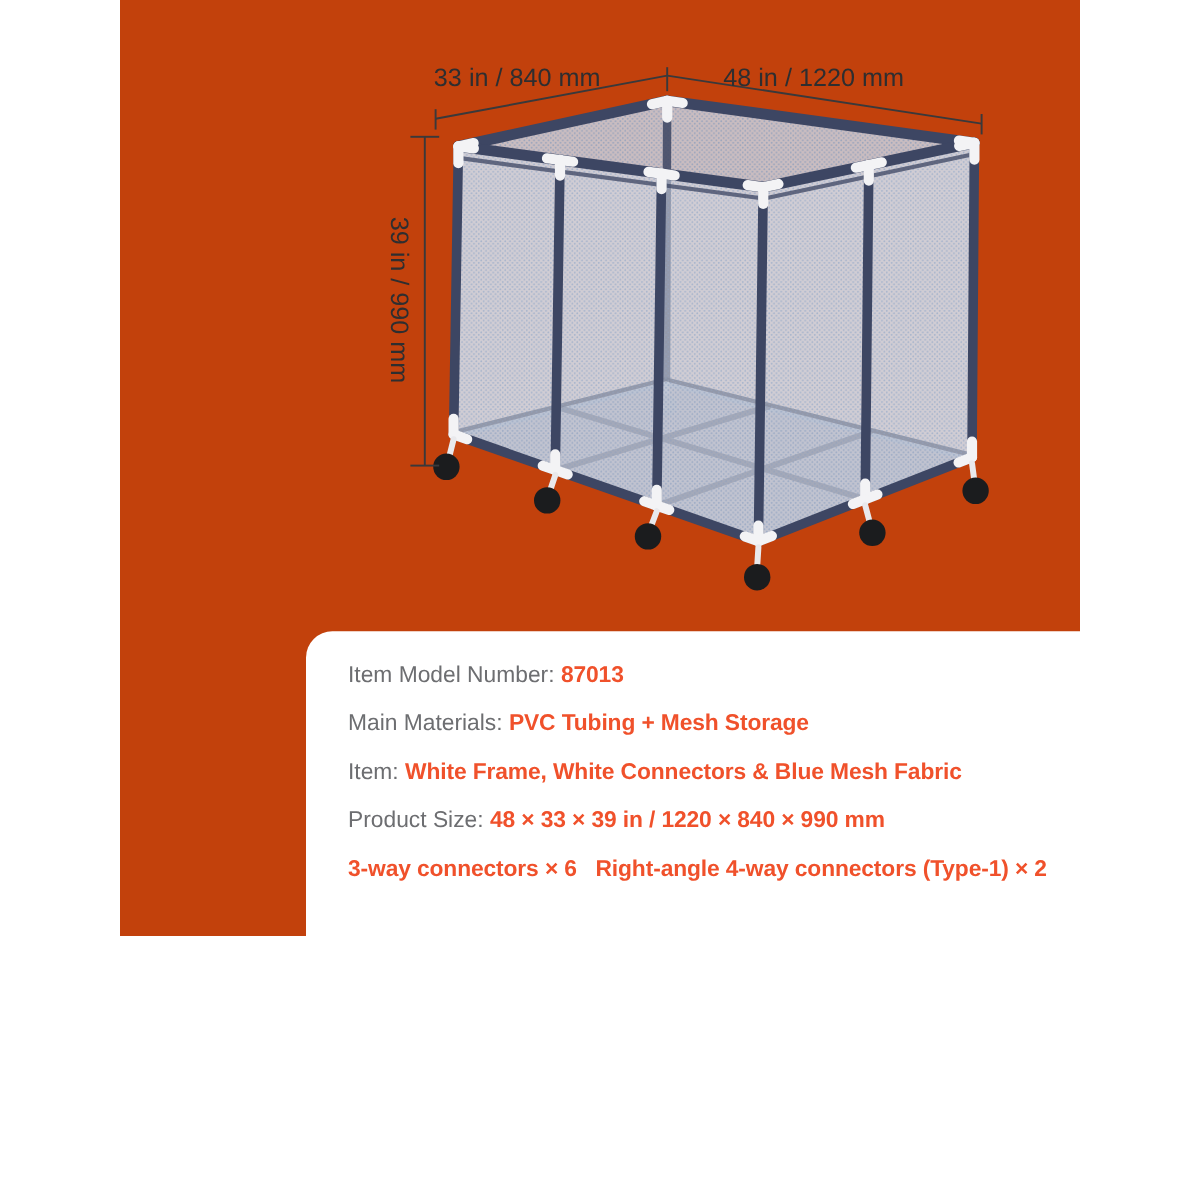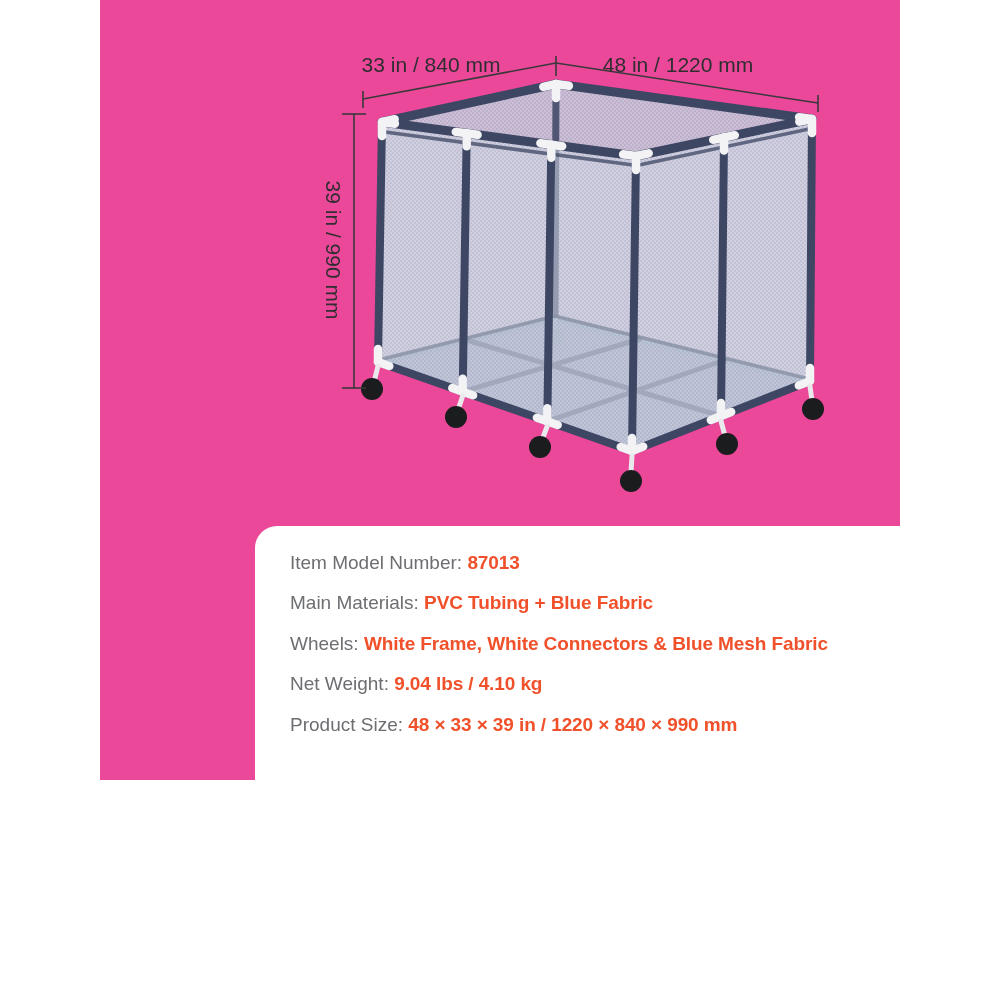--- a/index.html
+++ b/index.html
@@ -1,18 +1,18 @@
 <!DOCTYPE html>
 <html><head>
 <meta charset="utf-8">
 <style>
   html,body{margin:0;padding:0;}
   body{width:1000px;height:1000px;font-family:"Liberation Sans",sans-serif;background:#ffffff;}
   .page{position:relative;width:1000px;height:1000px;background:#ffffff;overflow:hidden;}
-  .panel{position:absolute;left:100px;top:0;width:800px;height:780px;background:#ec4899;}
+  .panel{position:absolute;left:100px;top:0;width:800px;height:780px;background:#c2410c;}
   .product-svg{position:absolute;left:0;top:0;width:1000px;height:520px;}
   .spec-card{
     position:absolute;left:155px;top:526px;width:690px;height:466px;
     background:#ffffff;border-radius:22px;box-sizing:border-box;
     padding:17px 20px 0 35px;
   }
   .spec-row{font-size:19px;line-height:40.4px;white-space:pre;}
   .spec-label{color:#6d6e71;}
   .spec-value{color:#f0512b;font-weight:bold;letter-spacing:-0.1px;}
   .dim-text{font-size:21px;fill:#2e2e30;}
@@ -175,20 +175,20 @@
         <line x1="242" y1="114" x2="266" y2="114"></line>
         <line x1="242" y1="388" x2="266" y2="388"></line>
       </g>
       <text class="dim-text" x="331" y="72" text-anchor="middle">33 in / 840 mm</text>
       <text class="dim-text" x="578" y="72" text-anchor="middle">48 in / 1220 mm</text>
       <text class="dim-text" x="233" y="257" text-anchor="middle" transform="rotate(90 233 250)">39 in / 990 mm</text>
     </svg>
 
     <div class="spec-card">
       <div class="spec-row"><span class="spec-label">Item Model Number: </span><span class="spec-value">87013</span></div>
-      <div class="spec-row"><span class="spec-label">Main Materials: </span><span class="spec-value">PVC Tubing + Blue Fabric</span></div>
-      <div class="spec-row"><span class="spec-label">Wheels: </span><span class="spec-value">White Frame, White Connectors &amp; Blue Mesh Fabric</span></div>
-      <div class="spec-row"><span class="spec-label">Net Weight: </span><span class="spec-value">9.04 lbs / 4.10 kg</span></div>
+      <div class="spec-row"><span class="spec-label">Main Materials: </span><span class="spec-value">PVC Tubing + Mesh Storage</span></div>
+      <div class="spec-row"><span class="spec-label">Item: </span><span class="spec-value">White Frame, White Connectors &amp; Blue Mesh Fabric</span></div>
       <div class="spec-row"><span class="spec-label">Product Size: </span><span class="spec-value">48 × 33 × 39 in / 1220 × 840 × 990 mm</span></div>
+      <div class="spec-row"><span class="spec-label"></span><span class="spec-value">3-way connectors × 6   Right-angle 4-way connectors (Type-1) × 2</span></div>
     </div>
 
   </div>
 </div>
 
 </body></html>

